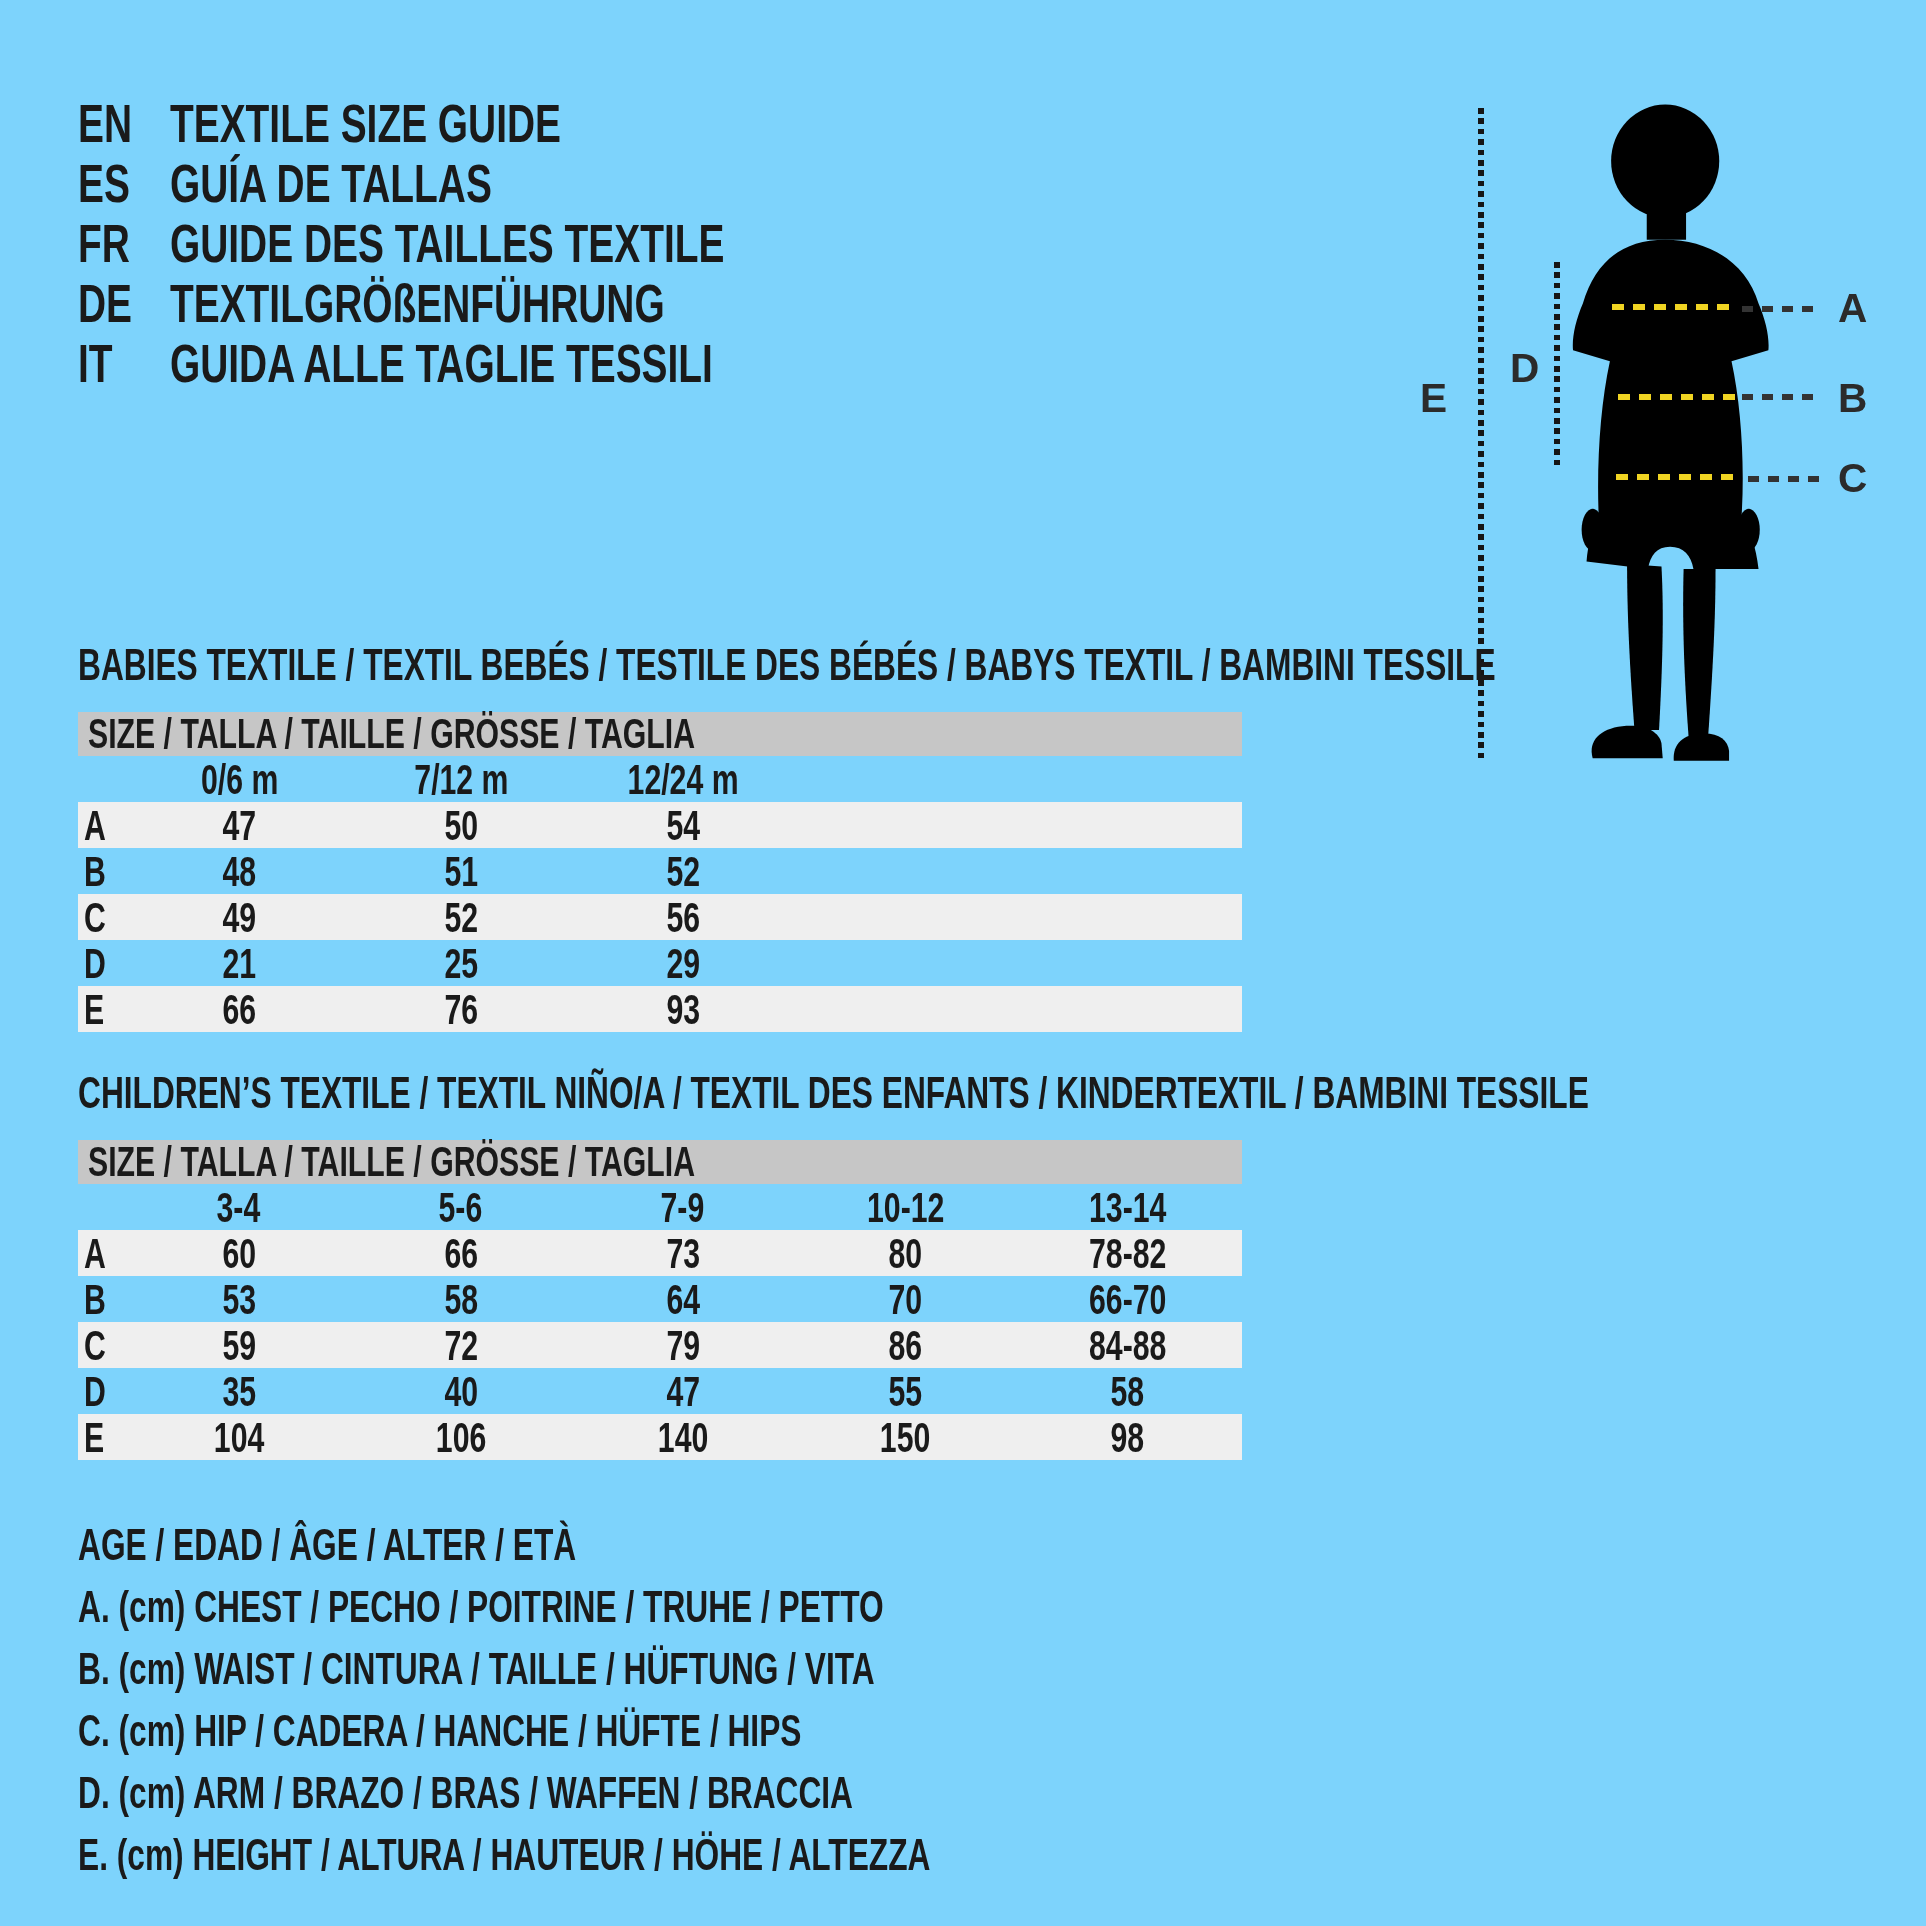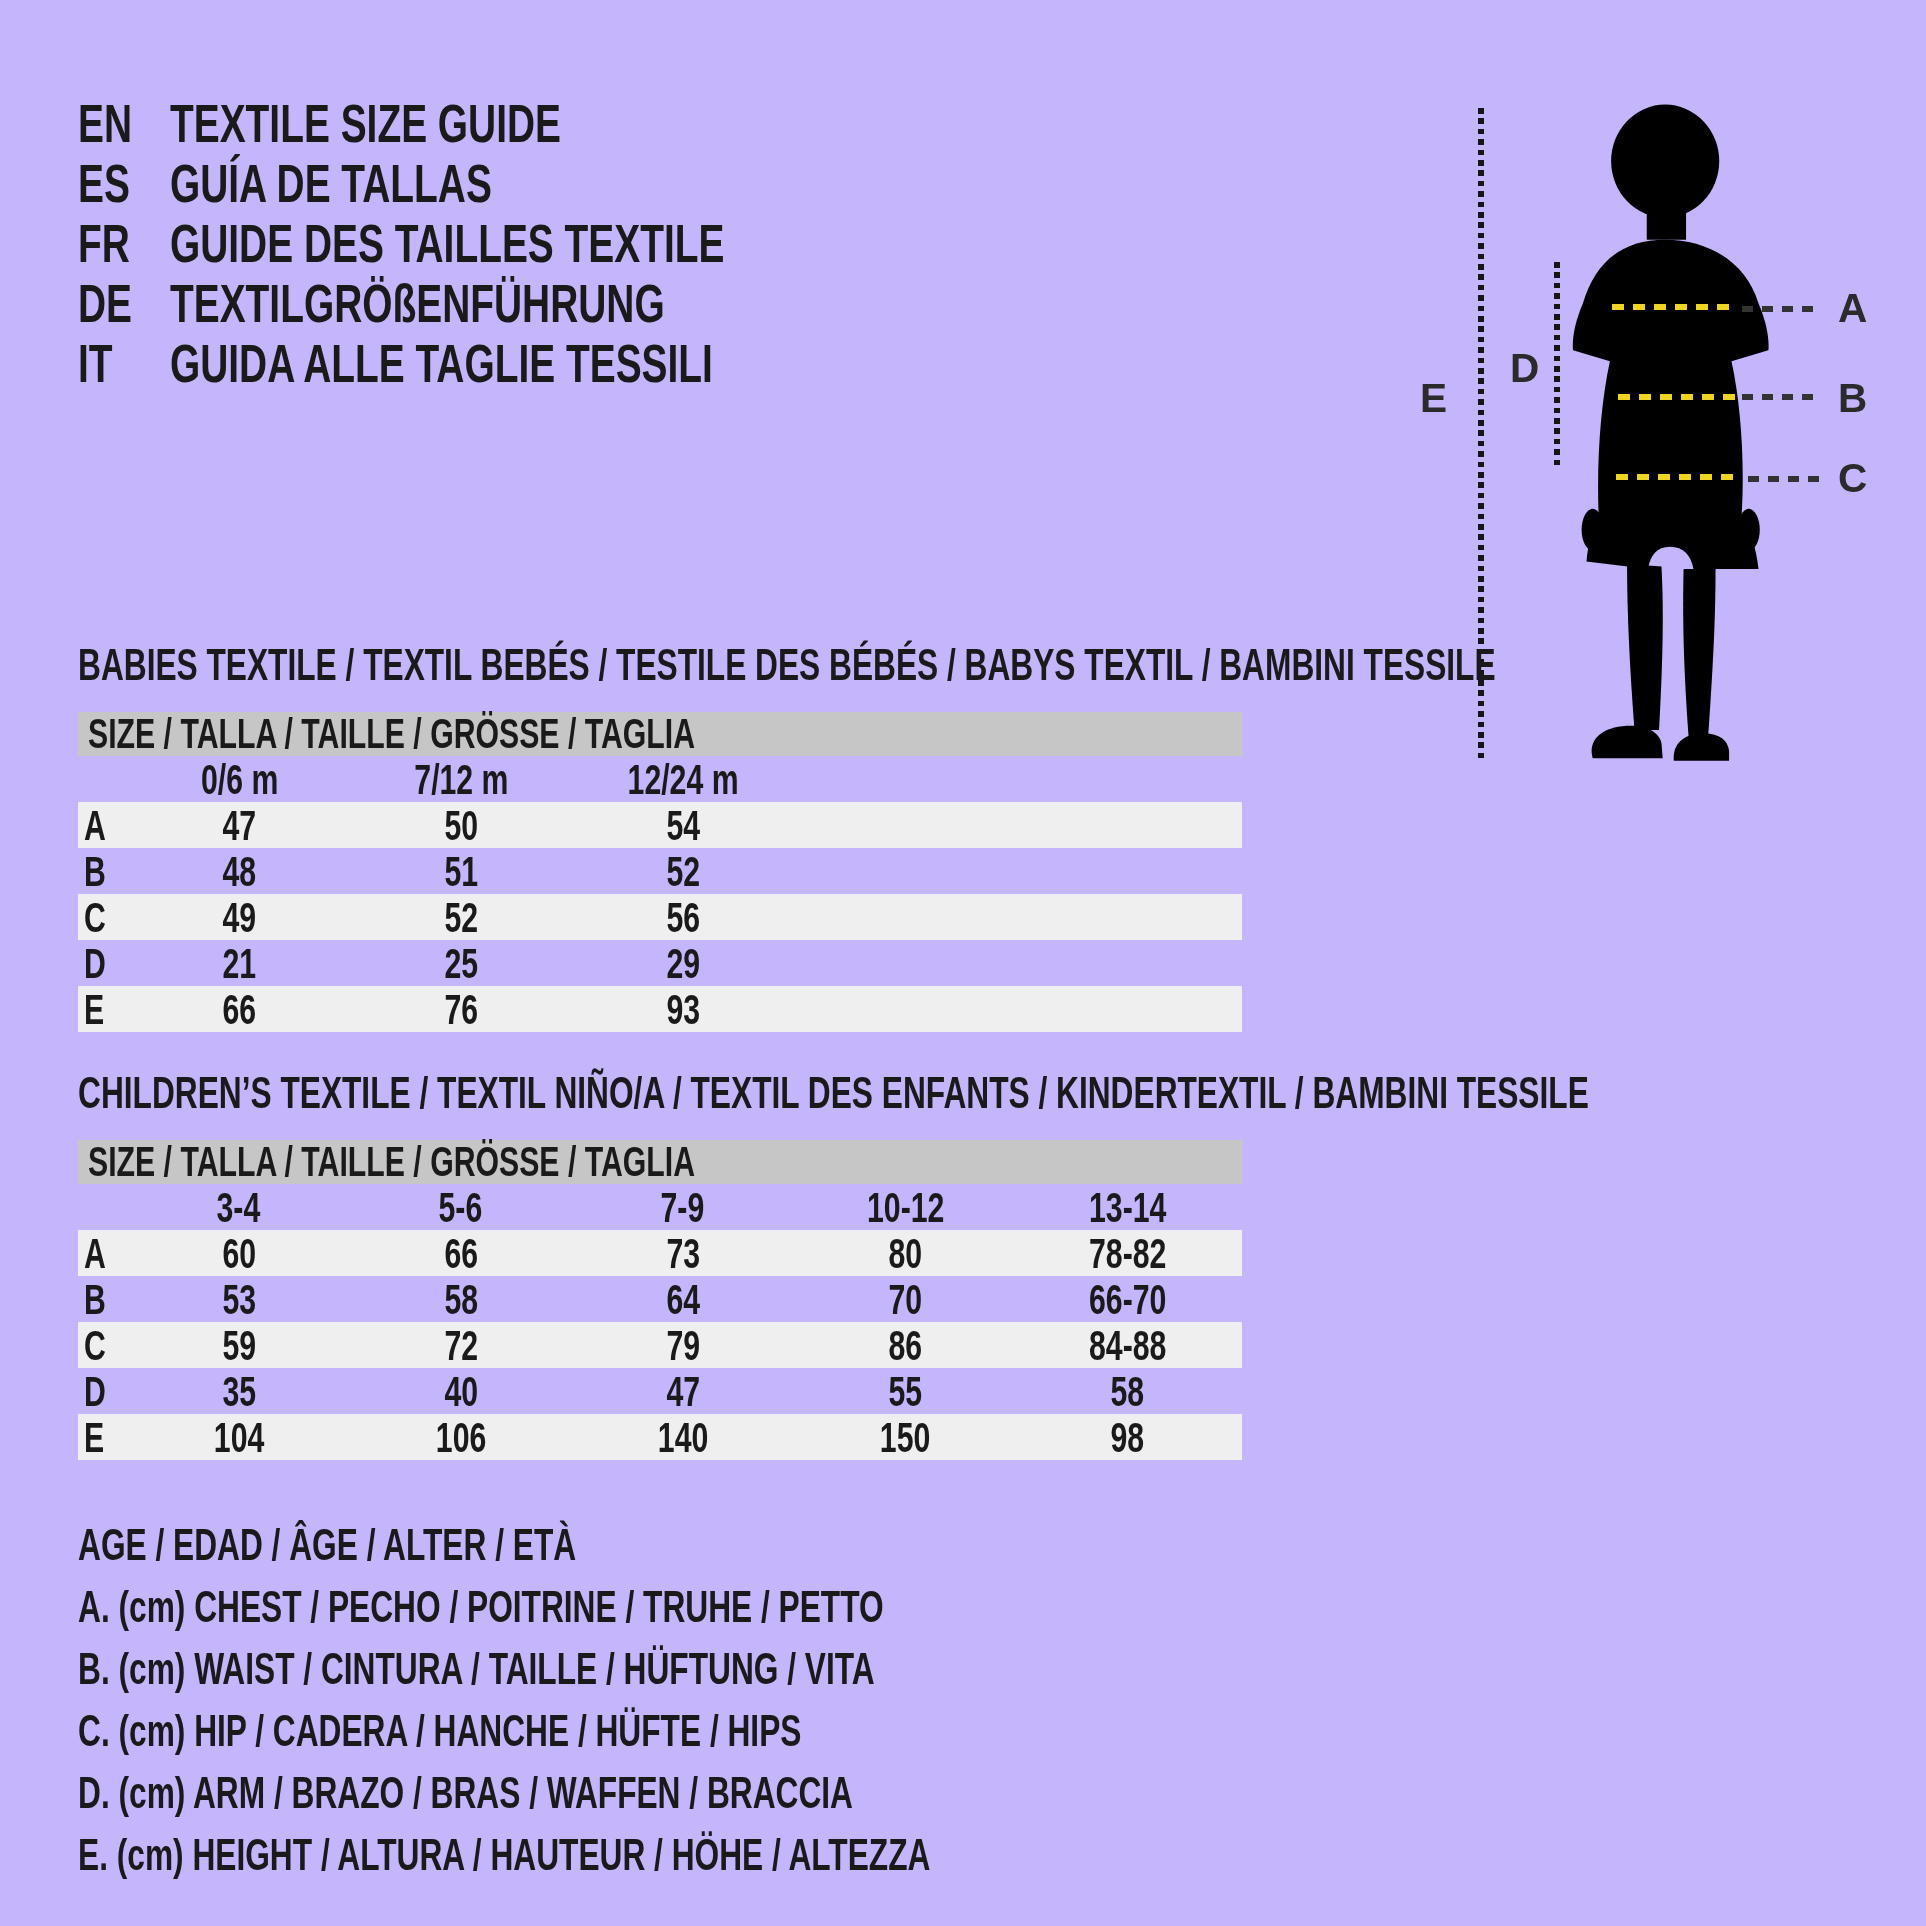--- a/index.html
+++ b/index.html
@@ -1,16 +1,16 @@
 <!DOCTYPE html>
 <html style="font-size:10px"><head>
 <meta charset="utf-8">
 <style>
   html,body{margin:0;padding:0;background:#ffffff;}
-  .viewport{width:1926px;height:1926px;overflow:hidden;background:#c4b5fd;position:relative;}
+  .viewport{width:1926px;height:1926px;overflow:hidden;background:#7dd3fc;position:relative;}
   .canvas{width:963px;height:963px;position:relative;transform:scale(2);transform-origin:0 0;
           font-family:"Liberation Sans", sans-serif;color:#1a1a1a;}
 
   
   .cond{display:inline-block;transform:scaleX(0.72);transform-origin:0 50%;white-space:nowrap;}
   .condc{display:inline-block;transform:scaleX(0.72);transform-origin:50% 50%;white-space:nowrap;}
 
   
   .langs{position:absolute;left:39px;top:47px;}
   .lang-row{display:flex;height:30px;align-items:center;font-size:27px;font-weight:700;letter-spacing:0;}

